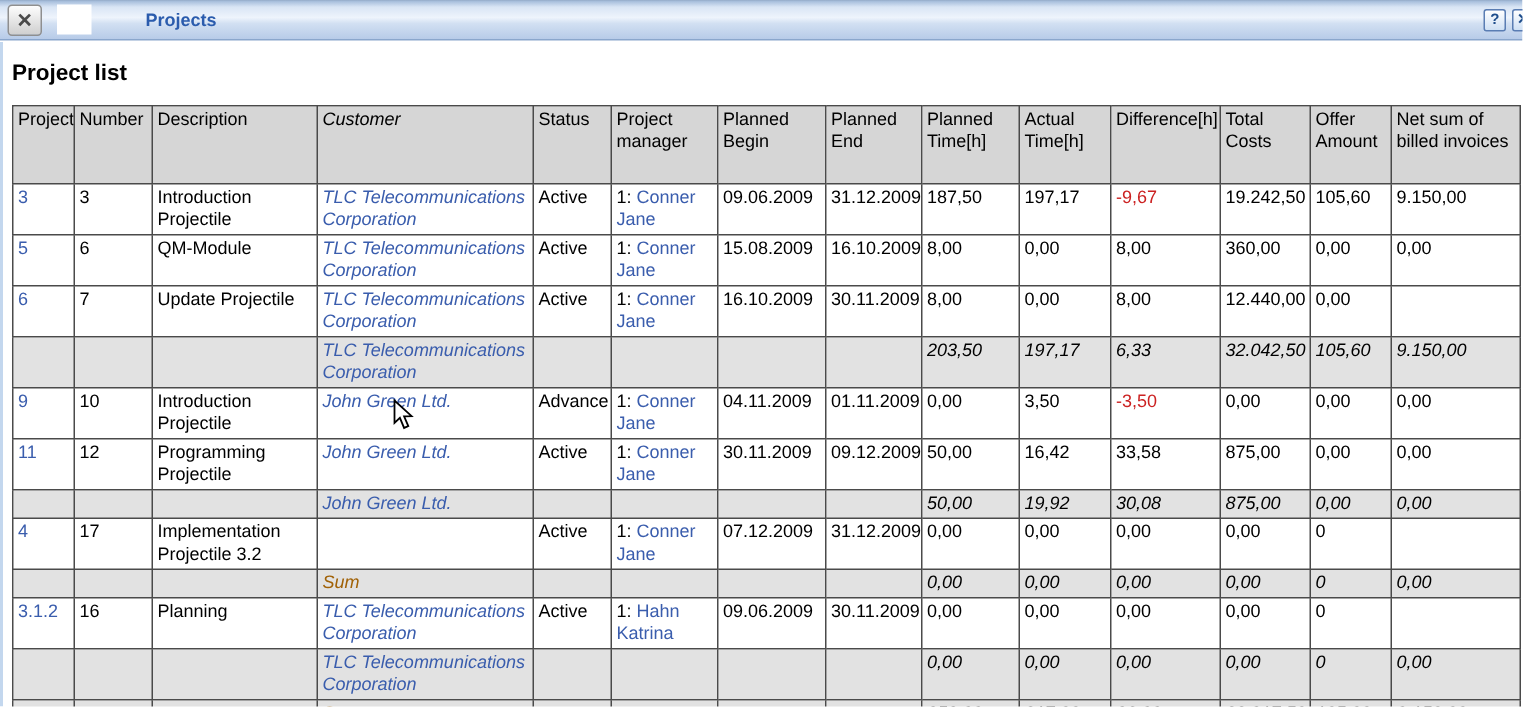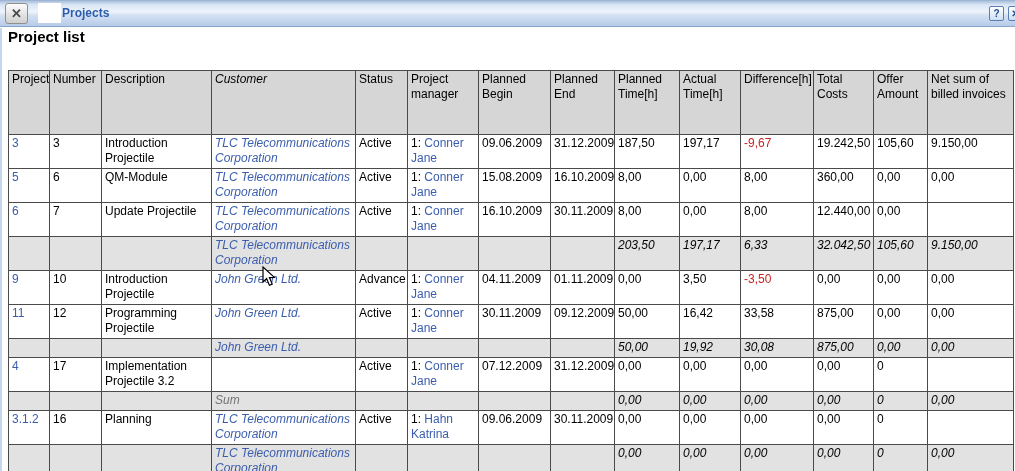--- a/index.html
+++ b/index.html
@@ -14,66 +14,66 @@
     display:flex; align-items:center;
   }
   .win-close-btn {
     width:23px; height:21px; margin-left:5px;
     background:linear-gradient(to bottom,#fdfdfd,#cfcfcf);
     border:1px solid #8f8f8f; border-radius:3px;
     display:flex; align-items:center; justify-content:center;
     font-size:13px; font-weight:bold; color:#4a4a4a; cursor:default;
   }
   .win-icon-box { width:23px; height:20px; margin-left:10px; background:#ffffff; }
-  .titlebar-title { margin-left:1px; font-size:12px; font-weight:bold; color:#2b5cad; }
+  .titlebar-title { margin-left:36px; font-size:12px; font-weight:bold; color:#2b5cad; }
   .tb-spacer { flex:1; }
   .mini-btn {
     width:15px; height:15px; margin-right:4px;
     border:1px solid #5a7db3; border-radius:2px;
     background:linear-gradient(to bottom,#ffffff,#cfe0f4);
     display:flex; align-items:center; justify-content:center;
     font-size:10px; font-weight:bold; color:#1f4e8c;
   }
   .mini-btn.cut { margin-right:-8px; }
 
   
   .left-strip { position:absolute; left:0; top:28px; width:2px; height:443px; background:#c3d7ee; }
-  .page-heading { position:absolute; left:8px; top:28px; font-size:15px; font-weight:bold; color:#000; }
+  .page-heading { position:absolute; left:8px; top:40px; font-size:15px; font-weight:bold; color:#000; }
 
   
   table.grid {
     position:absolute; left:8px; top:70px;
     border-collapse:collapse; table-layout:fixed; width:1005px;
     font-size:12px; line-height:15px; color:#000;
   }
   table.grid td, table.grid th {
     border:1px solid #4a4a4a; vertical-align:top;
     padding:1px 3px 2px 3px; overflow:hidden;
     font-weight:normal; text-align:left;
   }
   
   td.c-desc, th.c-desc { border-right:none; }
   td.c-customer, th.c-customer { border-left:none;font-style:italic; }
 
-  tr.header td { background:#d6d6d6; height:64px; }
+  tr.header td { background:#d6d6d6; height:52px; }
   tr.data td   { background:#ffffff; }
   tr.subtotal td, tr.sum td { background:#e2e2e2; font-style:italic; }
   td.status-active { background:#f8e2ad; }
 
   .c-project{width:41px;} .c-number{width:52px;} .c-desc{width:110px;}
   .c-customer{width:144px;} .c-status{width:52px;} .c-pm{width:71px;}
   .c-begin{width:72px;} .c-end{width:64px;} .c-planned{width:65px;margin-top:32px;}
   .c-actual{width:61px;} .c-diff{width:73px;} .c-costs{width:60px;}
   .c-offer{width:54px;} .c-net{width:86px;}
   td.num { text-align:right; }
 
   a.lnk { color:#3a5dad; text-decoration:none; cursor:pointer; }
   .neg { color:#cc2222; }
   .sub-label-link { color:#3a5dad; }
-  tr.sum td.c-customer { font-style:italic; color:#737373; }
+  tr.sum td.c-customer { font-style:italic; color:#a16207; }
 
   
   .cursor { position:absolute; left:262px; top:266px; width:14px; height:21px; pointer-events:none; z-index:10; }
 </style>
 </head>
 <body>
 
 <div class="titlebar">
   <div class="win-close-btn">✕</div>
   <div class="win-icon-box"></div>

